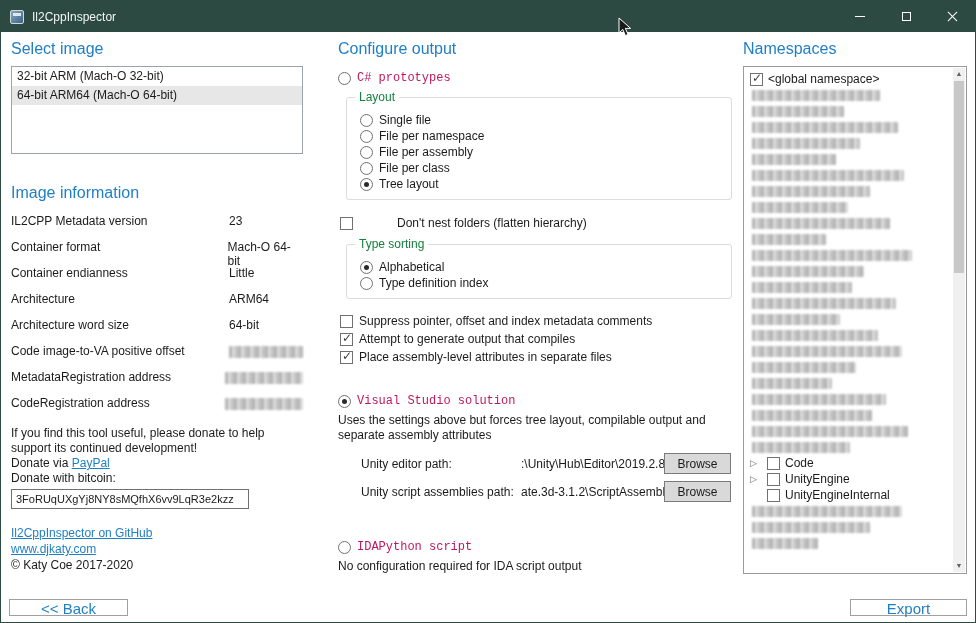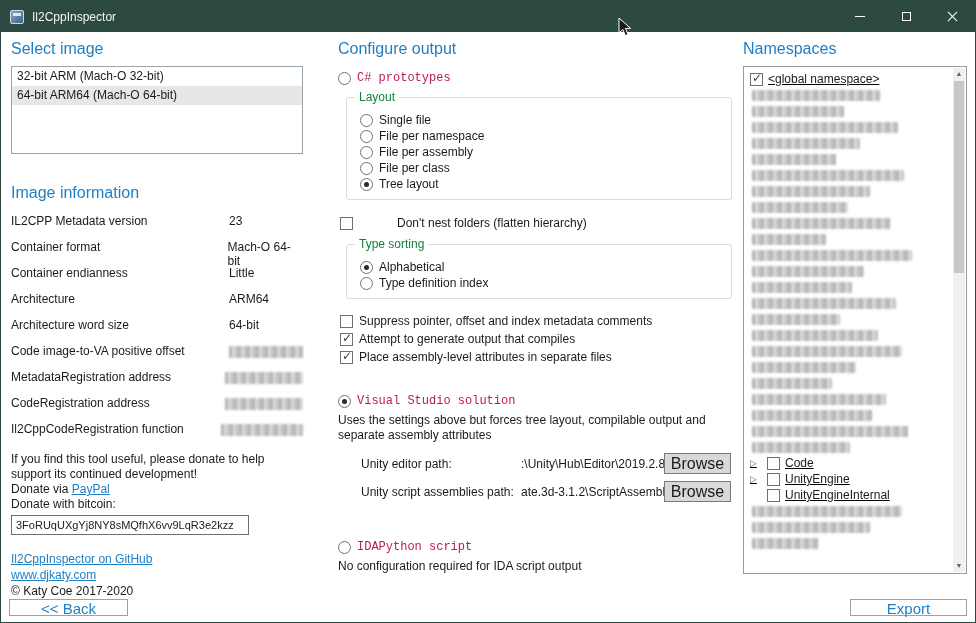--- a/index.html
+++ b/index.html
@@ -58,25 +58,25 @@
   .check-row{display:flex;align-items:center;gap:6px;height:18px;cursor:default;margin-left:2px;}
   .checkbox{width:13px;height:13px;border:1px solid #707070;background:#fff;position:relative;flex:0 0 13px;}
   .checkbox.on::after{content:"✓";position:absolute;left:1px;top:-2px;font-size:12px;color:#3a3a3a;line-height:13px;}
   .flatten{margin-top:14px;gap:44px;}
   .extra-checks{margin-top:13px;}
   .vs-desc,.ida-desc{font-size:12px;line-height:15px;color:#1b1b1b;width:392px;margin-top:5px;}
   .vs-fields{margin:10px 0 0 23px;width:370px;}
   .field-row{display:flex;align-items:center;height:21px;margin-bottom:7px;}
   .field-label{font-size:12px;color:#1b1b1b;width:160px;flex:0 0 160px;}
   .field-value{flex:1;font-size:12px;color:#1b1b1b;text-align:right;padding-right:8px;white-space:nowrap;overflow:hidden;}
-  .browse-btn{width:67px;height:21px;background:#d9d9d9;border:1px solid #7a7a7a;font-size:16px;color:#1b1b1b;cursor:pointer;}
+  .browse-btn{width:67px;height:21px;background:#d9d9d9;border:1px solid #7a7a7a;font-size:12px;color:#1b1b1b;cursor:pointer;}
   .vs-radio{margin-top:28px;}
   .ida-radio{margin-top:38px;}
   
-  .ns-panel{position:relative;margin-top:8px;height:508px;border:1px solid #9a9a9a;background:#fff;overflow:hidden;padding:4px 14px 9px 6px;text-decoration:underline;}
+  .ns-panel{position:relative;margin-top:8px;height:508px;border:1px solid #9a9a9a;background:#fff;overflow:hidden;padding:4px 14px 9px 6px;}
   .ns-row{display:flex;align-items:center;height:16px;gap:5px;}
   .checkbox.small{width:13px;height:13px;}
   .expander{font-size:9px;color:#6a6a6a;width:12px;flex:0 0 12px;text-align:left;line-height:16px;}
   .exp-spacer{width:12px;flex:0 0 12px;}
   .ns-label{font-size:12px;color:#1b1b1b;white-space:nowrap;}
   .scrollbar{position:absolute;top:1px;right:1px;bottom:1px;width:12px;background:#f0f0f0;}
   .sb-arrow{height:12px;font-size:7px;color:#606060;text-align:center;line-height:12px;}
   .sb-thumb{position:absolute;top:13px;left:1px;width:10px;height:192px;background:#c8c8c8;}
   .sb-down{position:absolute;bottom:0;left:0;right:0;}
   .export-btn{right:0px;bottom:6px;width:117px;}
@@ -139,24 +139,20 @@
             <div class="info-label">Code image-to-VA positive offset</div>
             <div class="info-value"><span class="redacted-bar" style="width: 74px;"></span></div>
           </div>
           <div class="info-row">
             <div class="info-label">MetadataRegistration address</div>
             <div class="info-value"><span class="redacted-bar" style="width: 78px;"></span></div>
           </div>
           <div class="info-row">
             <div class="info-label">CodeRegistration address</div>
             <div class="info-value"><span class="redacted-bar" style="width: 78px;"></span></div>
-          </div>
-          <div class="info-row">
-            <div class="info-label">Il2CppCodeRegistration function</div>
-            <div class="info-value"><span class="redacted-bar" style="width: 82px;"></span></div>
           </div>
         </div>
 
       <div class="donate-msg">If you find this tool useful, please donate to help support its continued development!</div>
       <div class="donate-line">
         <span>Donate via </span><a class="link">PayPal</a>
       </div>
       <div class="donate-line">Donate with bitcoin:</div>
       <input class="bitcoin-input" readonly="" value="3FoRUqUXgYj8NY8sMQfhX6vv9LqR3e2kzz" style="">
 

